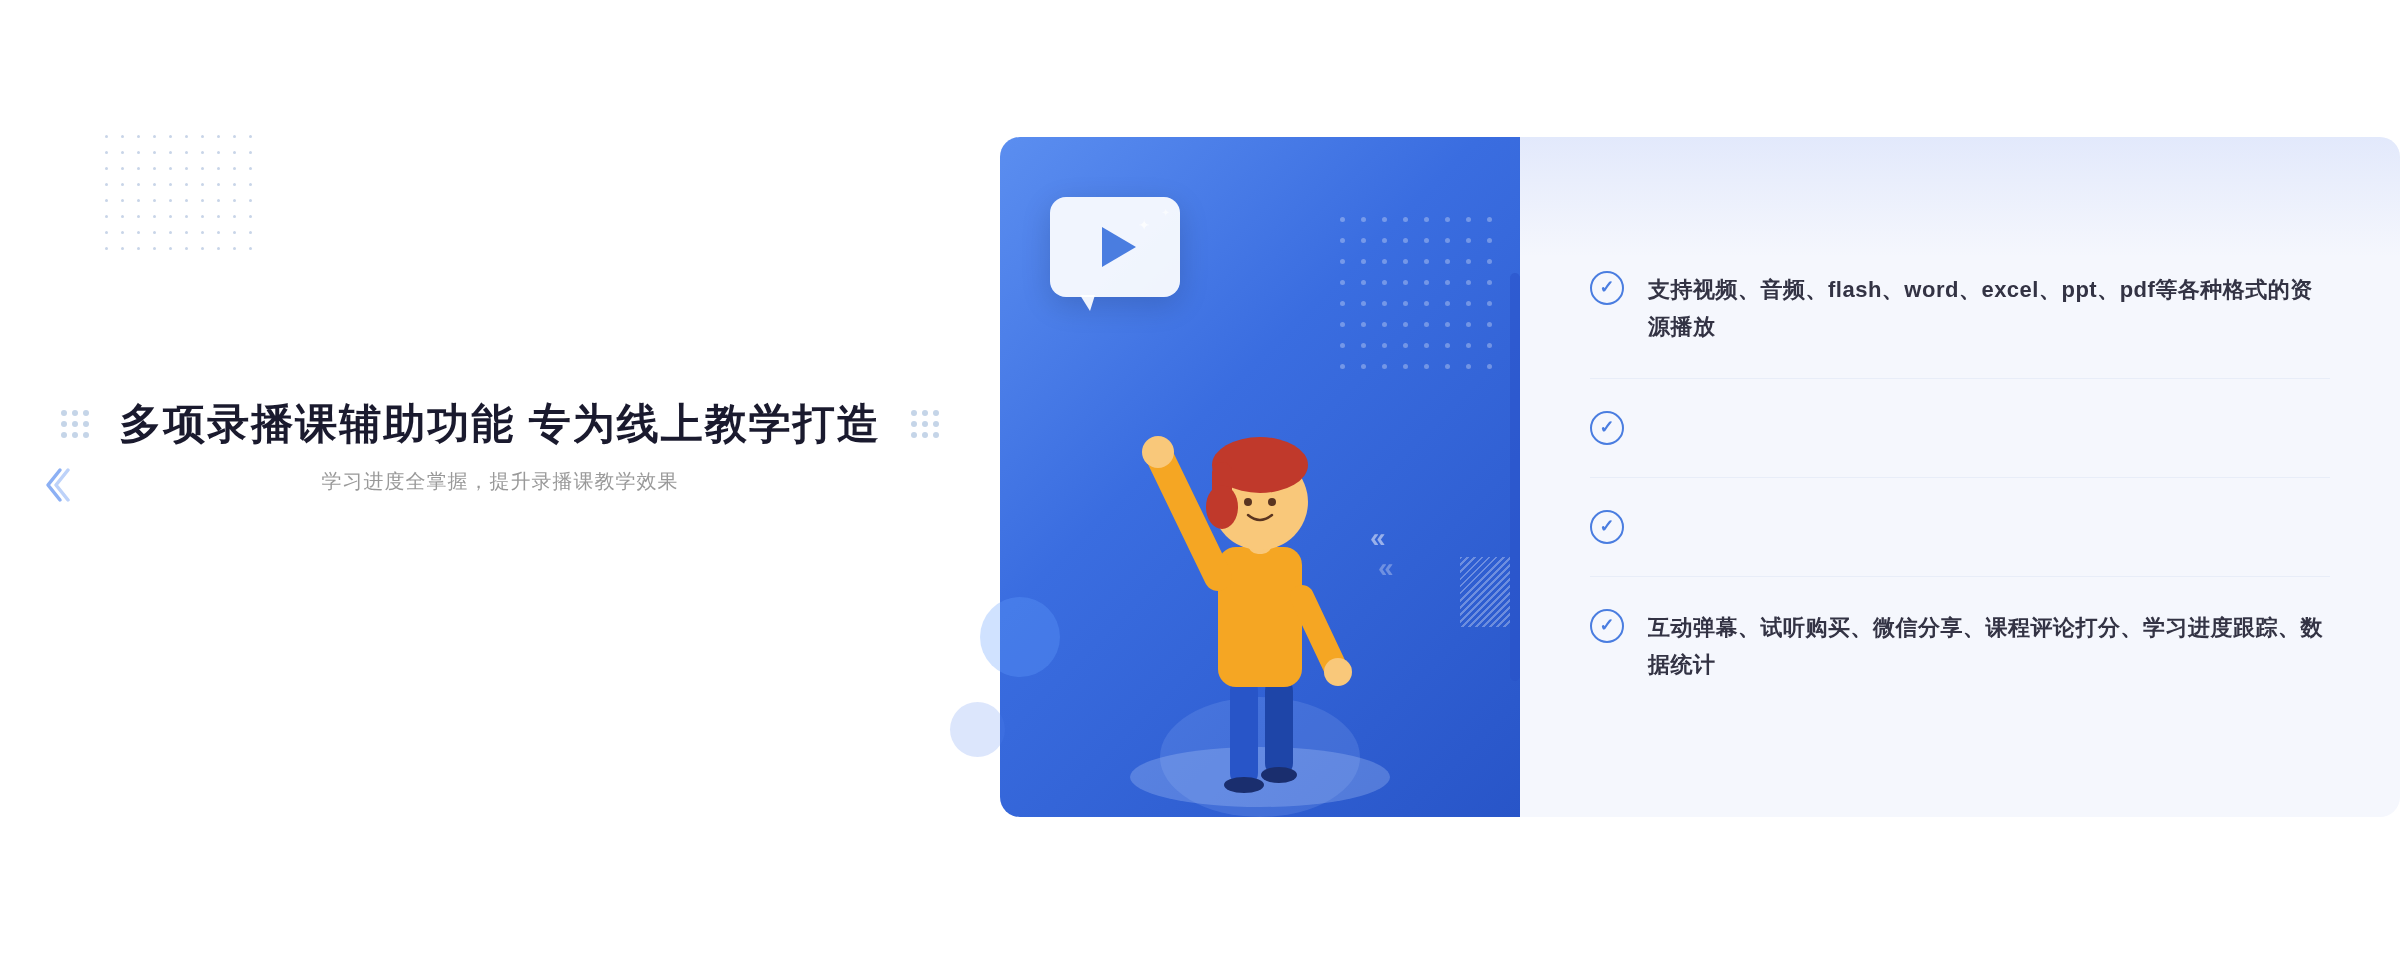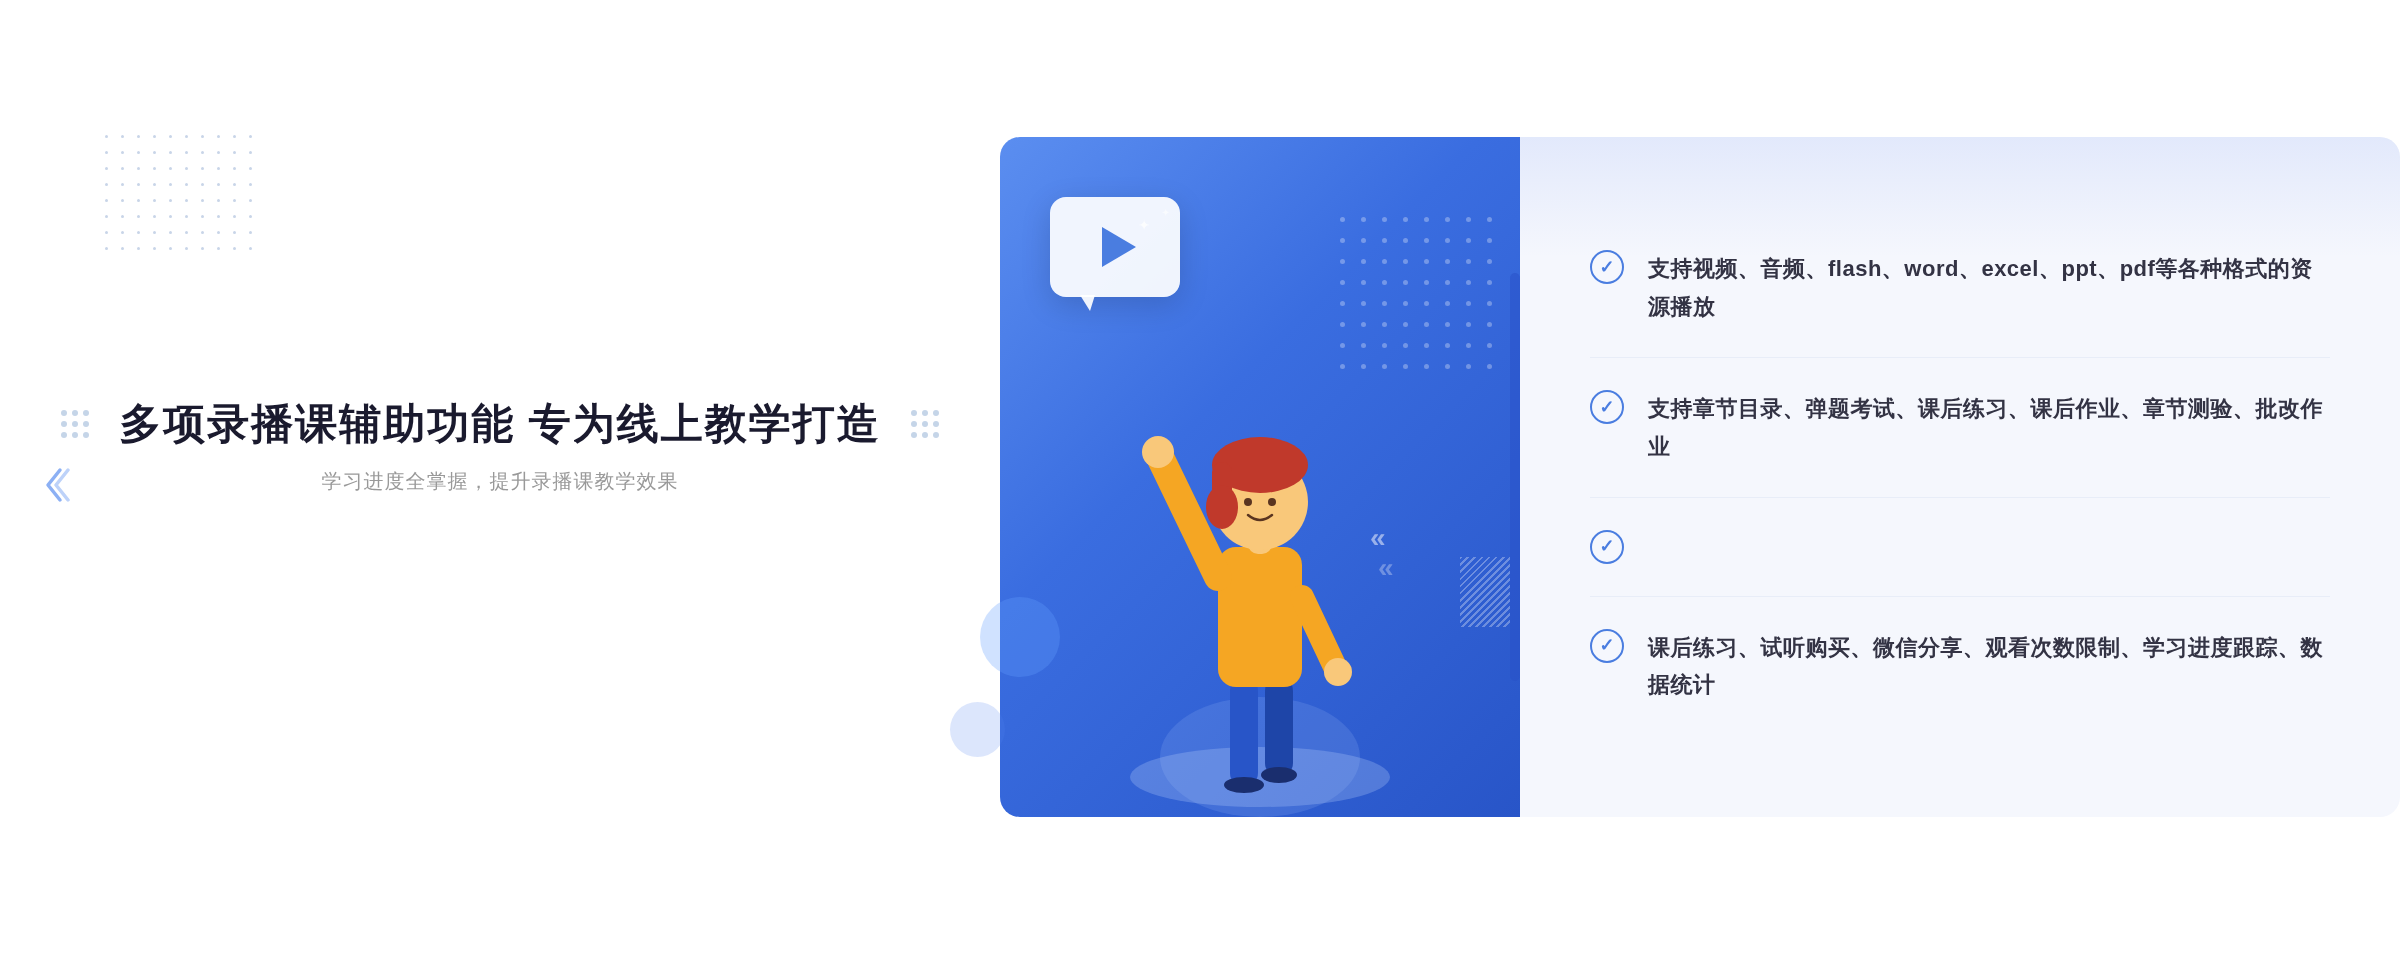--- a/index.html
+++ b/index.html
@@ -622,33 +622,32 @@
           <div class="check-circle">
             <span class="check-mark">✓</span>
           </div>
           <span class="feature-text">支持视频、音频、flash、word、excel、ppt、pdf等各种格式的资源播放</span>
         </div>
 
         <div class="feature-item">
           <div class="check-circle">
             <span class="check-mark">✓</span>
           </div>
-          <span class="feature-text">支持章节目录、弹题考试、课后练习、课后作业、章节测验、批改作业</span>
         </div>
 
         <div class="feature-item">
           <div class="check-circle">
             <span class="check-mark">✓</span>
           </div>
         </div>
 
         <div class="feature-item">
           <div class="check-circle">
             <span class="check-mark">✓</span>
           </div>
-          <span class="feature-text">课后练习、试听购买、微信分享、观看次数限制、学习进度跟踪、数据统计</span>
+          <span class="feature-text">互动弹幕、试听购买、微信分享、课程评论打分、学习进度跟踪、数据统计</span>
         </div>
 
       </div>
     </div>
   </div>
 
 </div>
 
 </body></html>

